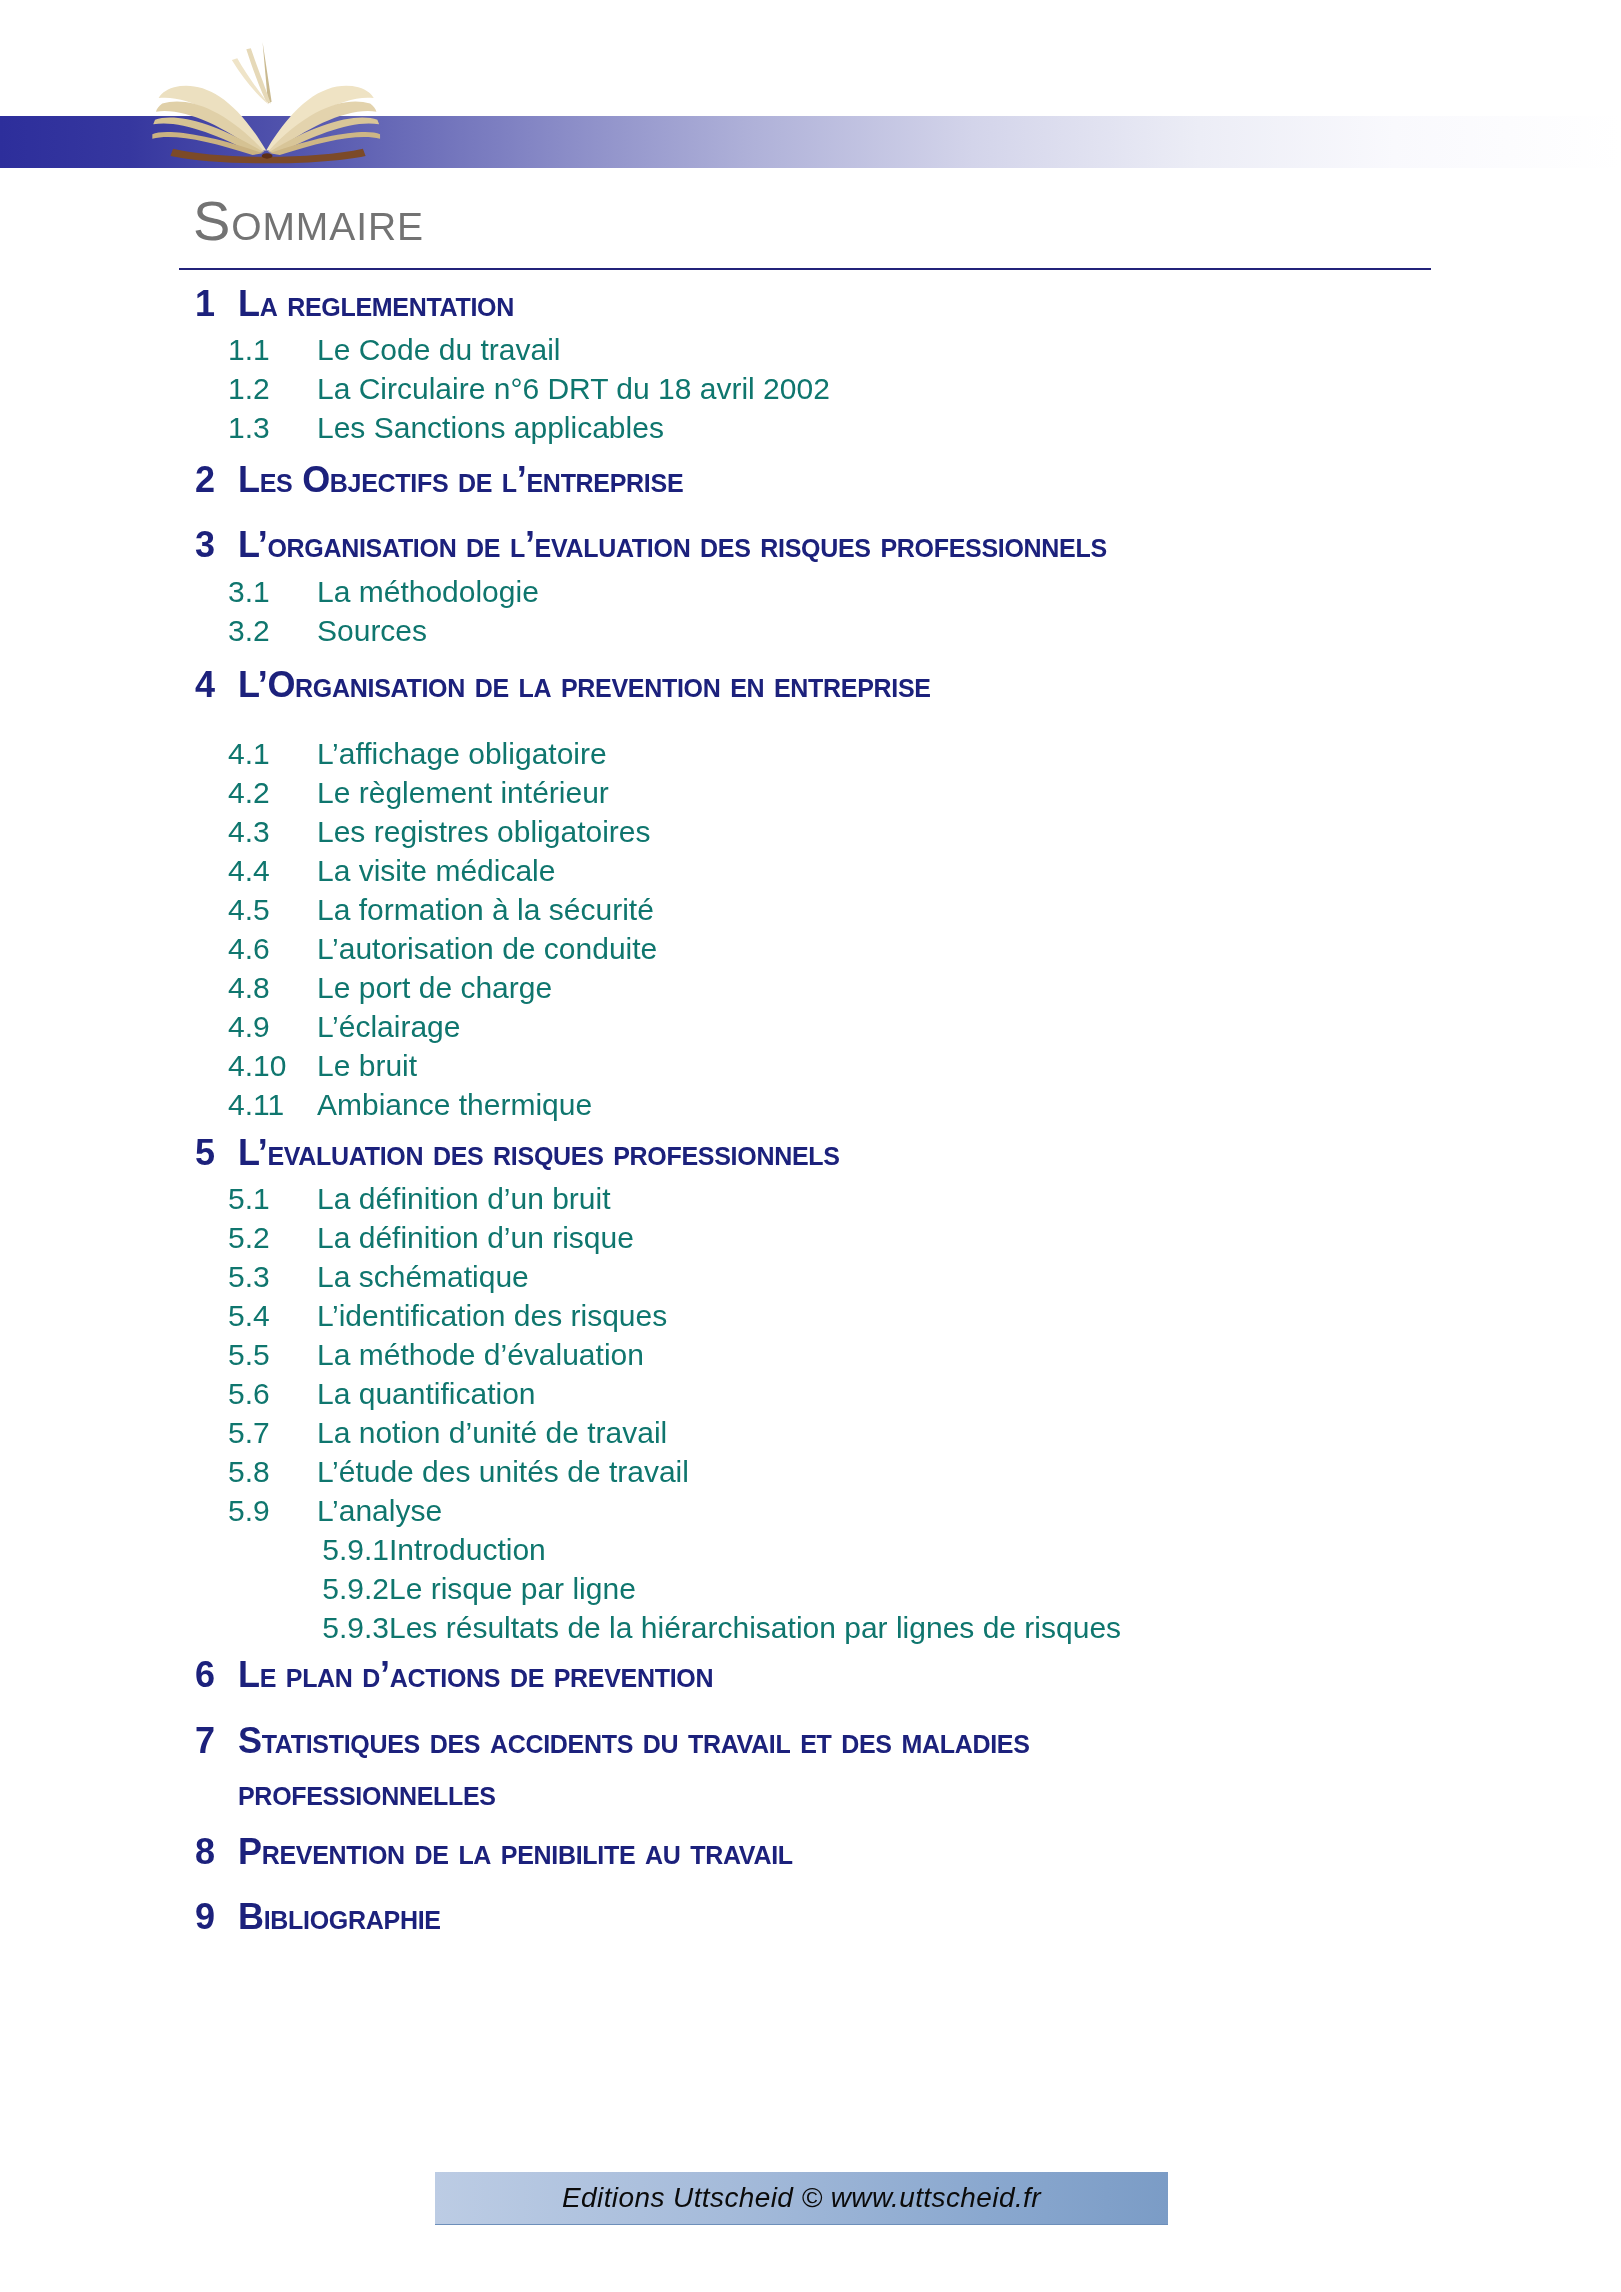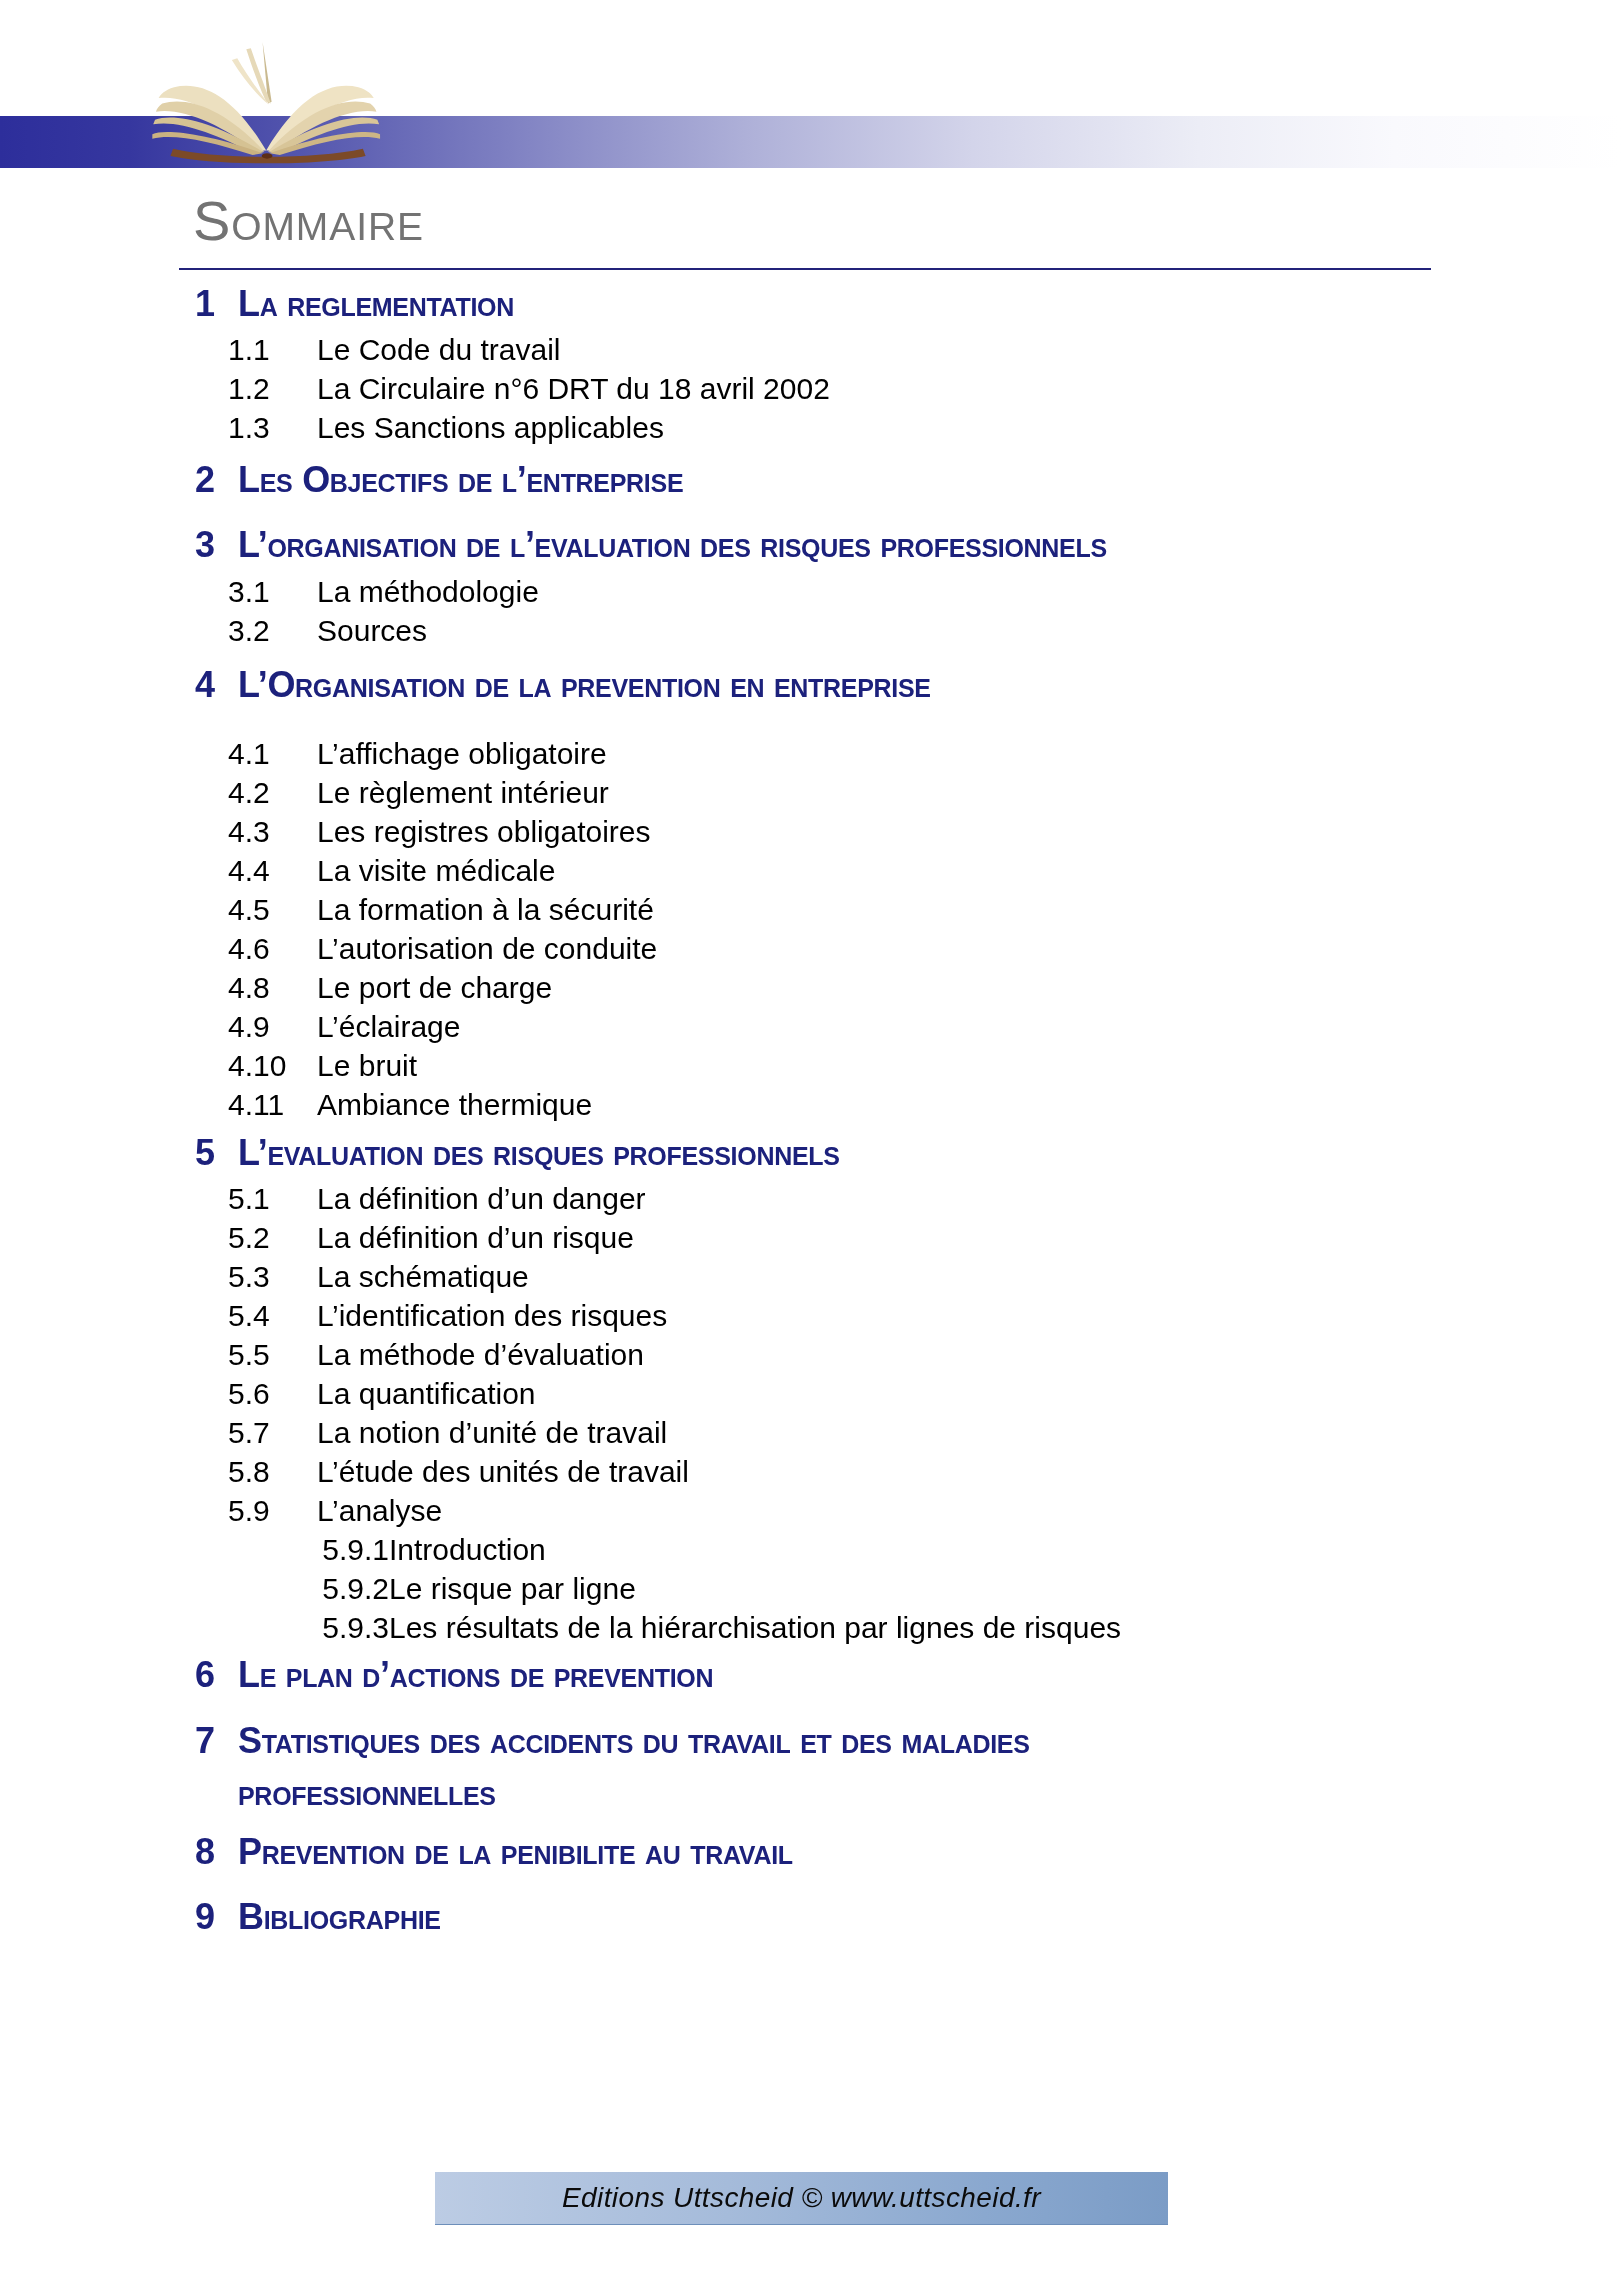--- a/index.html
+++ b/index.html
@@ -46,21 +46,21 @@
     font-size:36px;line-height:43px;font-weight:700;
     color:#1c217c;
     letter-spacing:-0.3px;
   }
   .lv1 .num{width:43px;flex:0 0 43px;}
   .lv1 .lbl{font-variant:small-caps;}
   .two-line{line-height:52px;}
   .two-line .lbl{max-width:1030px;}
 
   .lv2,.lv3{
-    font-size:30px;line-height:39px;font-weight:400;color:#000000;
+    font-size:30px;line-height:39px;font-weight:400;color:#0f766e;
   }
   .lv2{padding-left:228px;}
   .lv2 .num{width:89px;flex:0 0 89px;}
   .lv3{padding-left:260px;}
   .lv3 .num{width:129px;flex:0 0 129px;text-align:right;}
 
   
   .footer-bar{
     position:absolute;left:435px;top:2172px;width:733px;height:52px;
     background:linear-gradient(90deg,#bccce4 0%, #a5bbda 40%, #8aa8cf 75%, #7b9cc6 100%);
@@ -185,21 +185,21 @@
       <span class="num">4.11</span>
       <span class="lbl">Ambiance thermique</span>
     </div>
 
     <div class="row lv1" style="margin-top:7.2px">
       <span class="num">5</span>
       <span class="lbl">L’evaluation des risques professionnels</span>
     </div>
     <div class="row lv2" style="margin-top:5.4px">
       <span class="num">5.1</span>
-      <span class="lbl">La définition d’un danger</span>
+      <span class="lbl">La définition d’un bruit</span>
     </div>
     <div class="row lv2">
       <span class="num">5.2</span>
       <span class="lbl">La définition d’un risque</span>
     </div>
     <div class="row lv2">
       <span class="num">5.3</span>
       <span class="lbl">La schématique</span>
     </div>
     <div class="row lv2">

